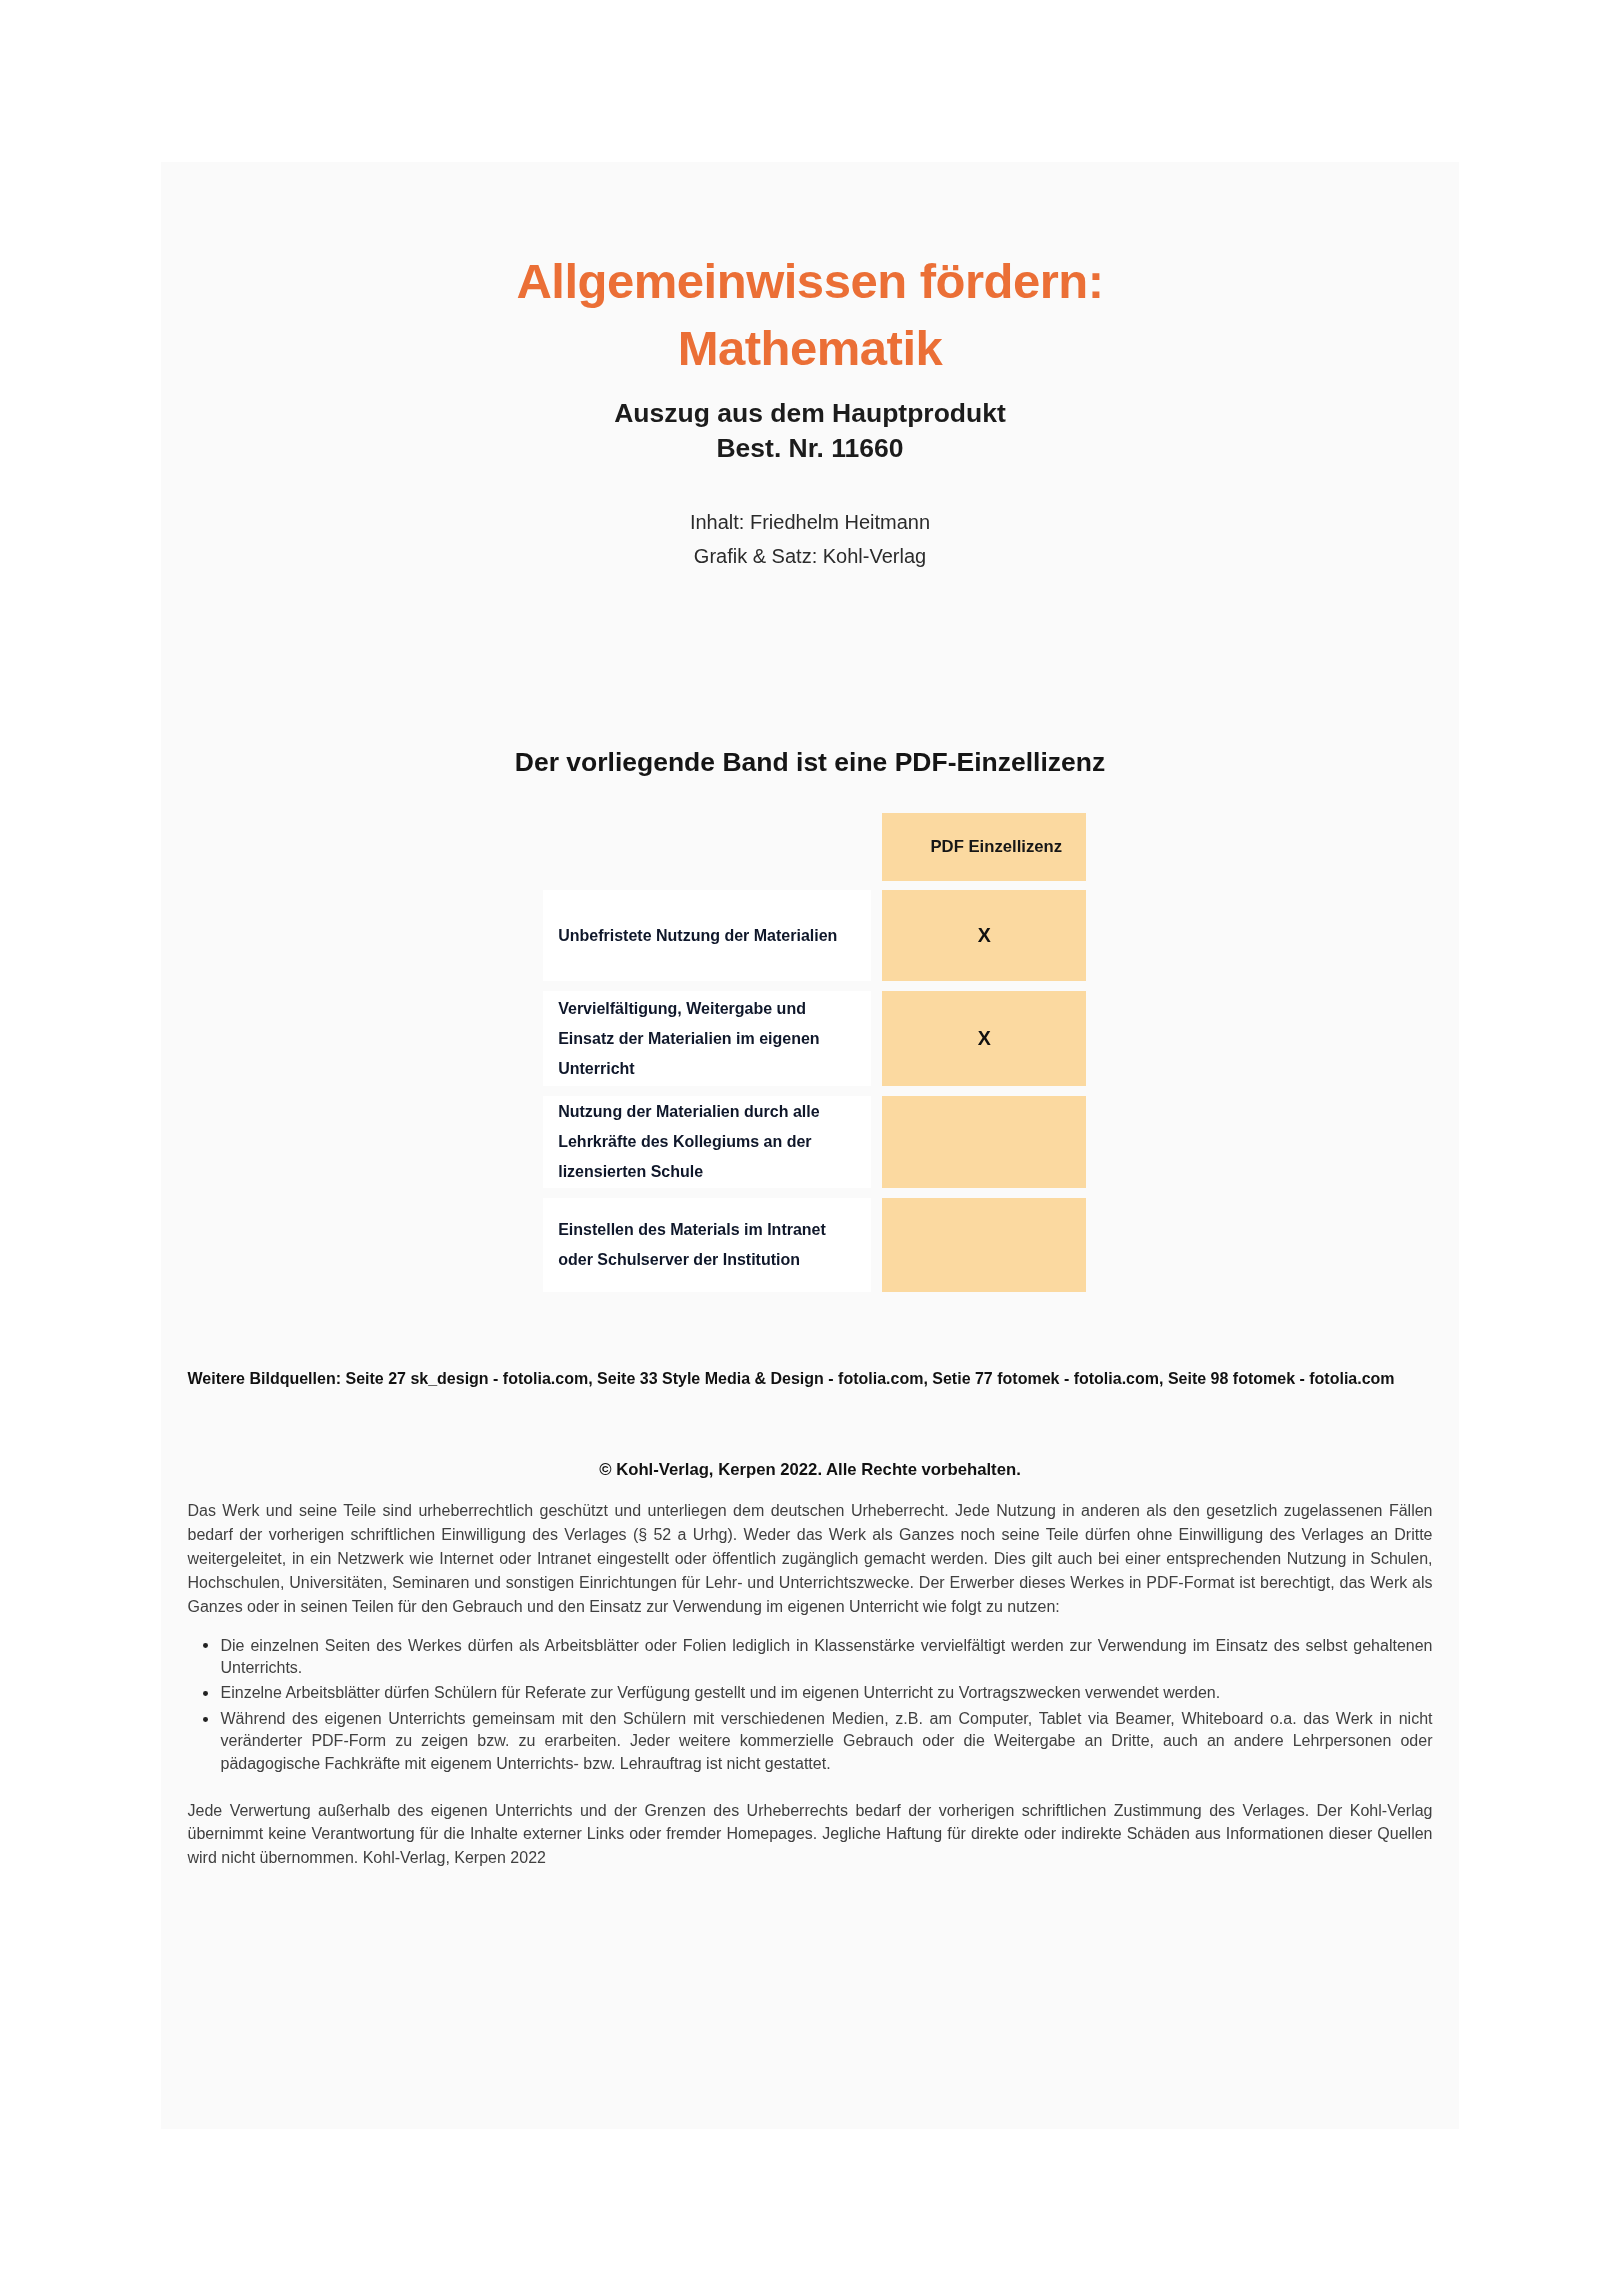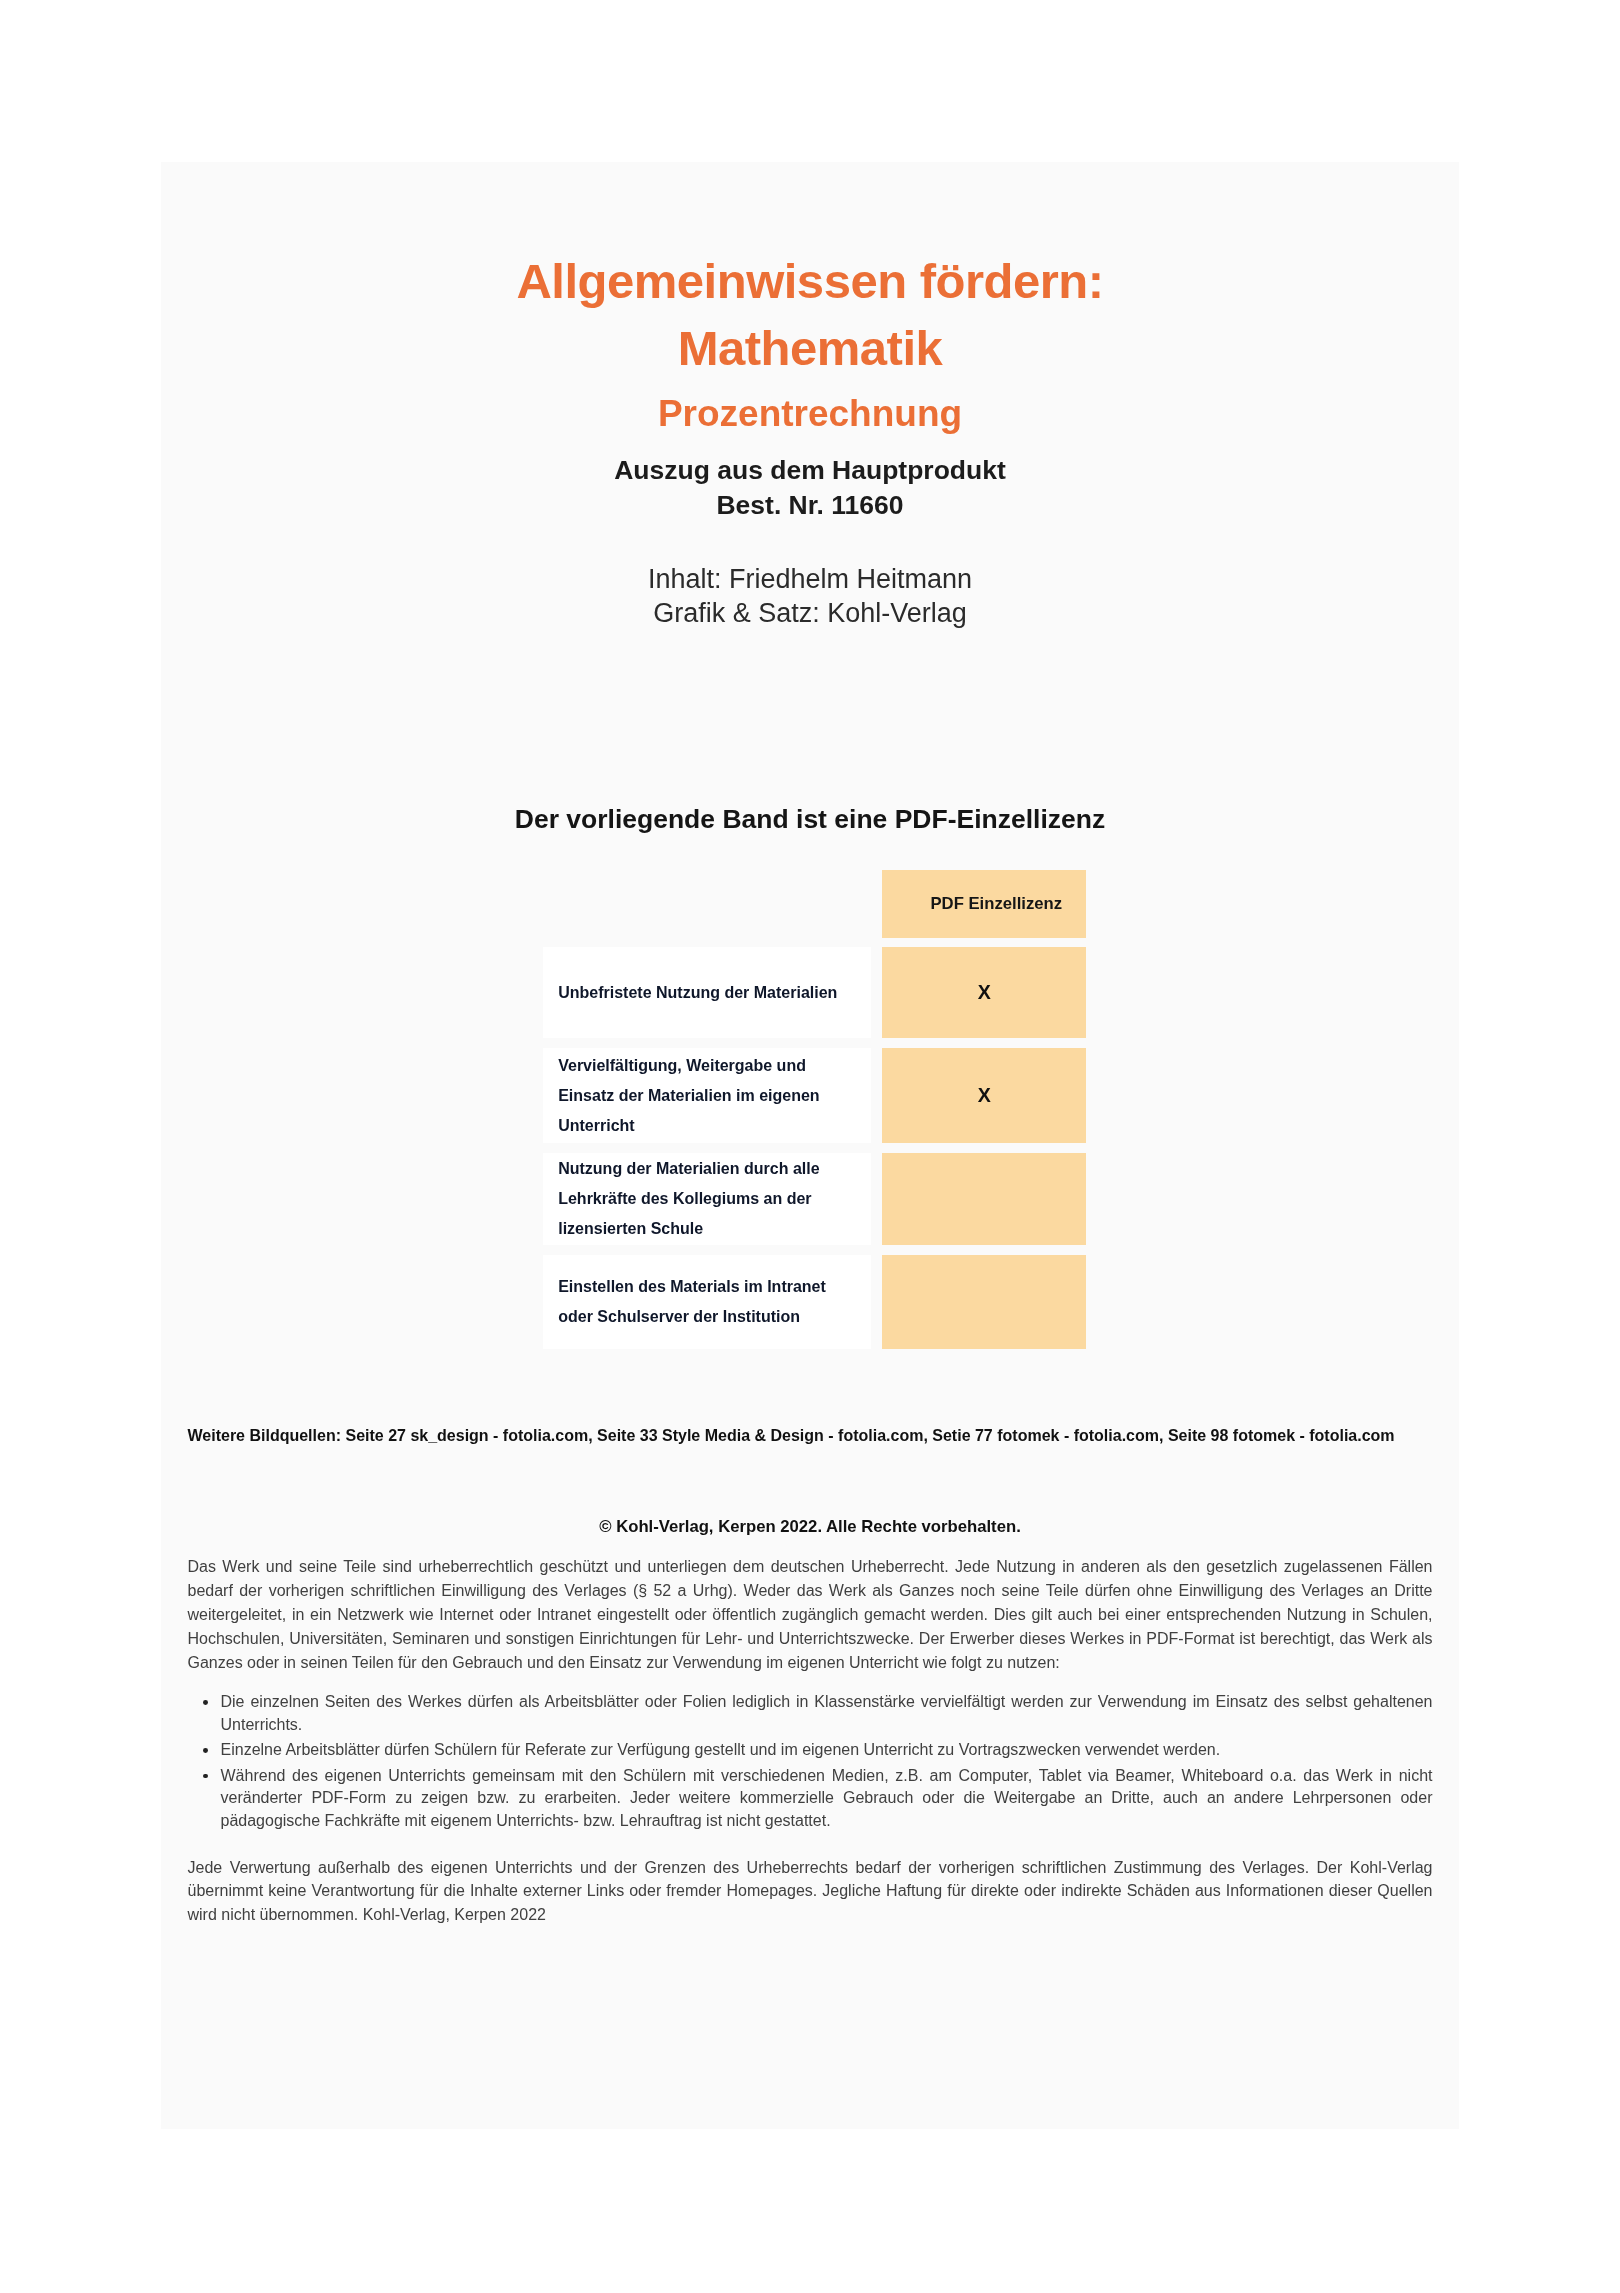--- a/index.html
+++ b/index.html
@@ -32,21 +32,21 @@
   }
   .excerpt{
     margin-top:13.7px;
     text-align:center;
     font-size:26.5px;line-height:35px;font-weight:700;
     color:#1c1c1c;
   }
   .credits{
     margin-top:39px;
     text-align:center;
-    font-size:27px;line-height:34px;
+    font-size:20px;line-height:34px;
     color:#2b2b2b;
   }
   
   .license-heading{
     margin-top:172px;
     text-align:center;
     font-size:26.5px;line-height:35px;font-weight:700;
     color:#151515;
   }
   .license-table{
@@ -122,21 +122,20 @@
 </head>
 <body>
 
 <div class="sheet">
 
   <div class="title">
     <div>Allgemeinwissen fördern:</div>
     <div>Mathematik</div>
   </div>
 
-  <div class="subtitle">Prozentrechnung</div>
 
   <div class="excerpt">
     <div>Auszug aus dem Hauptprodukt</div>
     <div>Best. Nr. 11660</div>
   </div>
 
   <div class="credits">
     <div>Inhalt: Friedhelm Heitmann</div>
     <div>Grafik &amp; Satz: Kohl-Verlag</div>
   </div>

